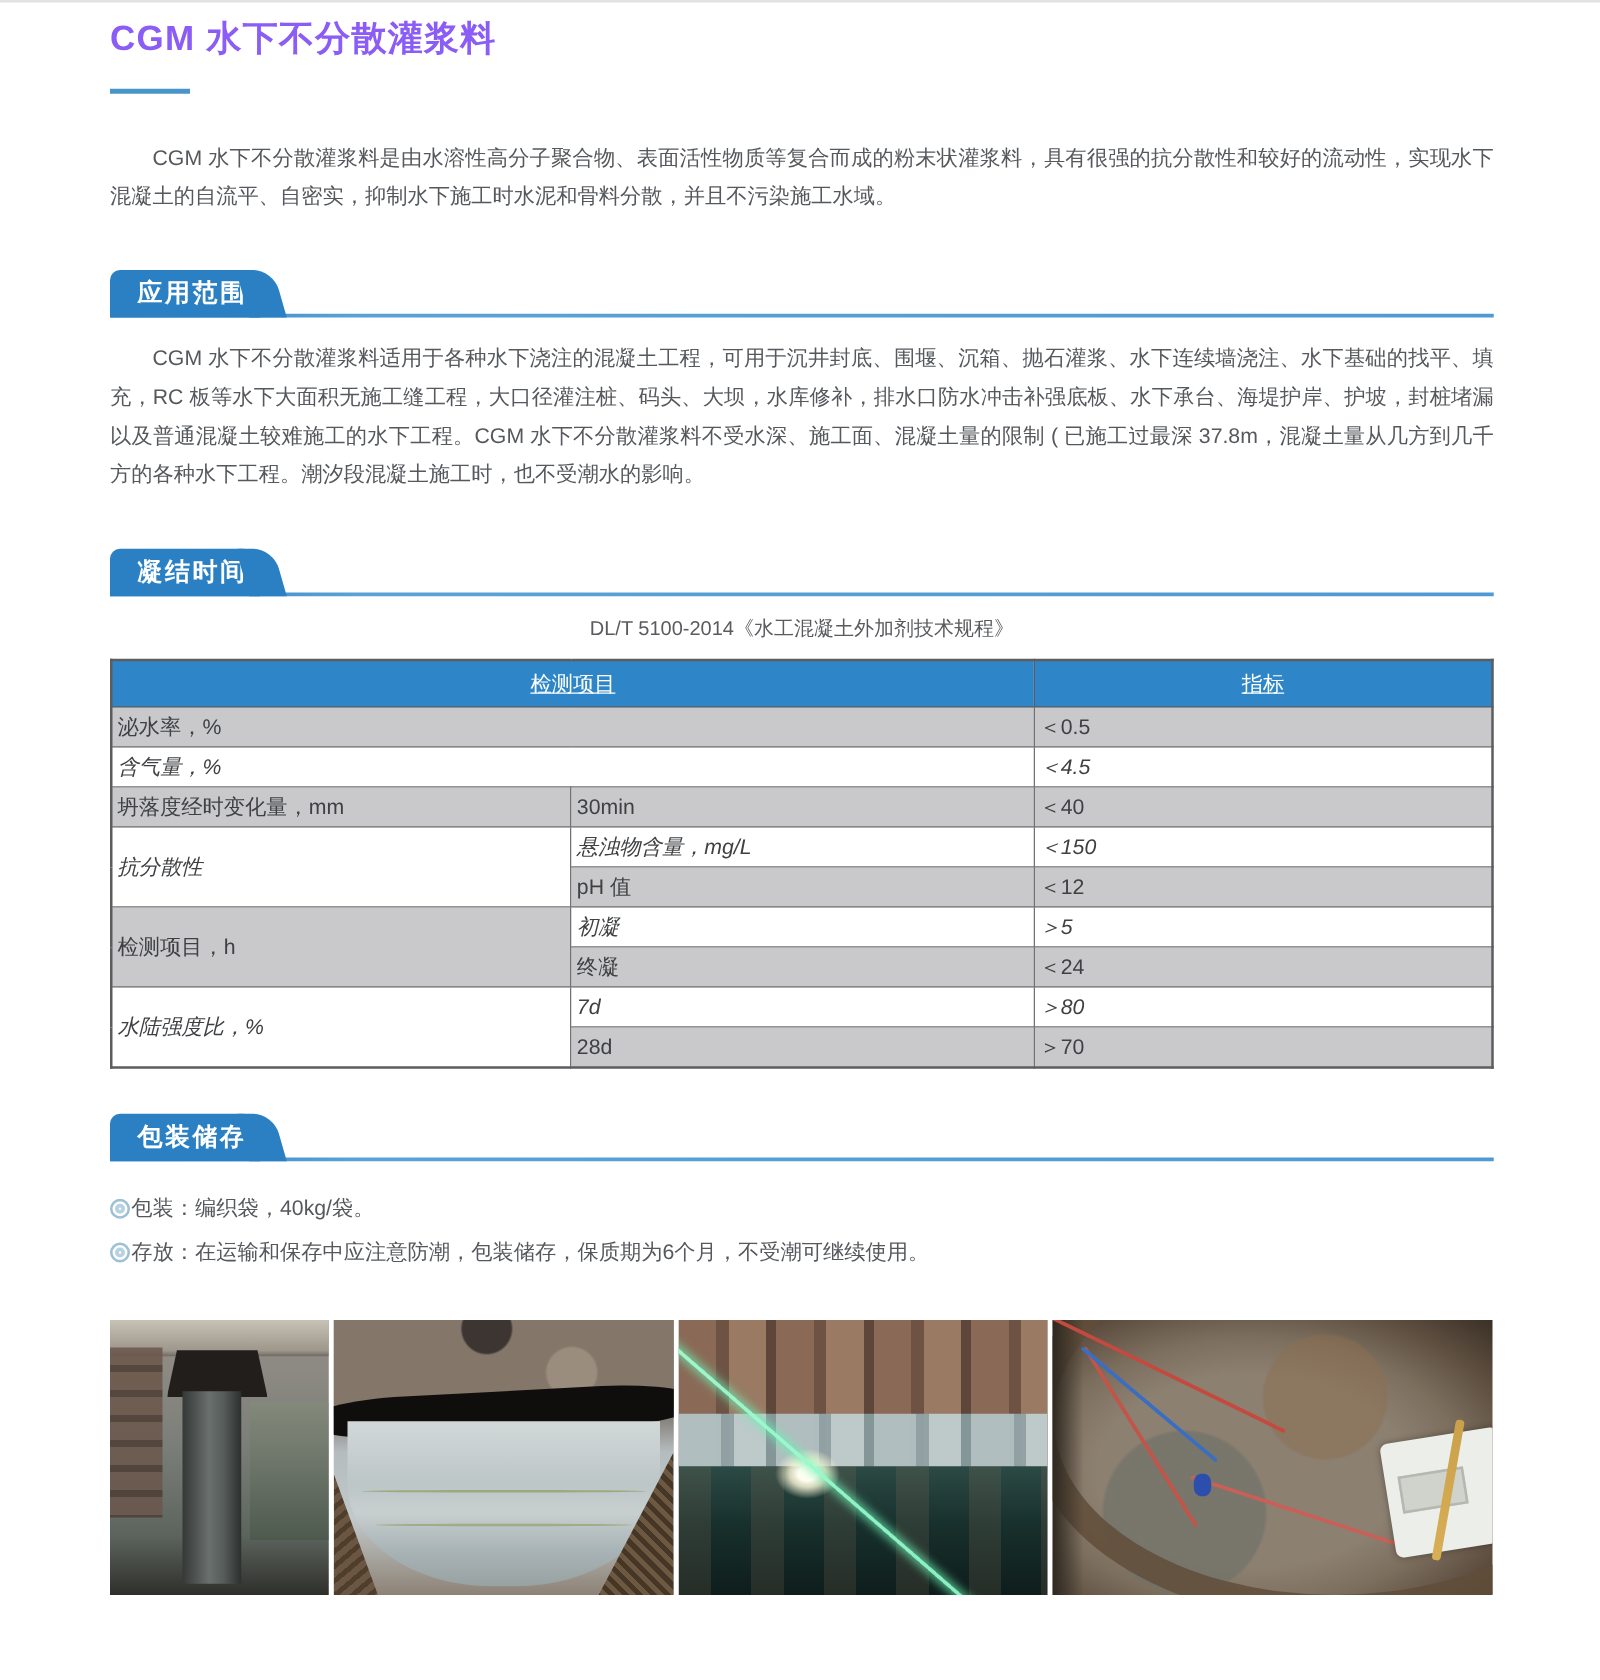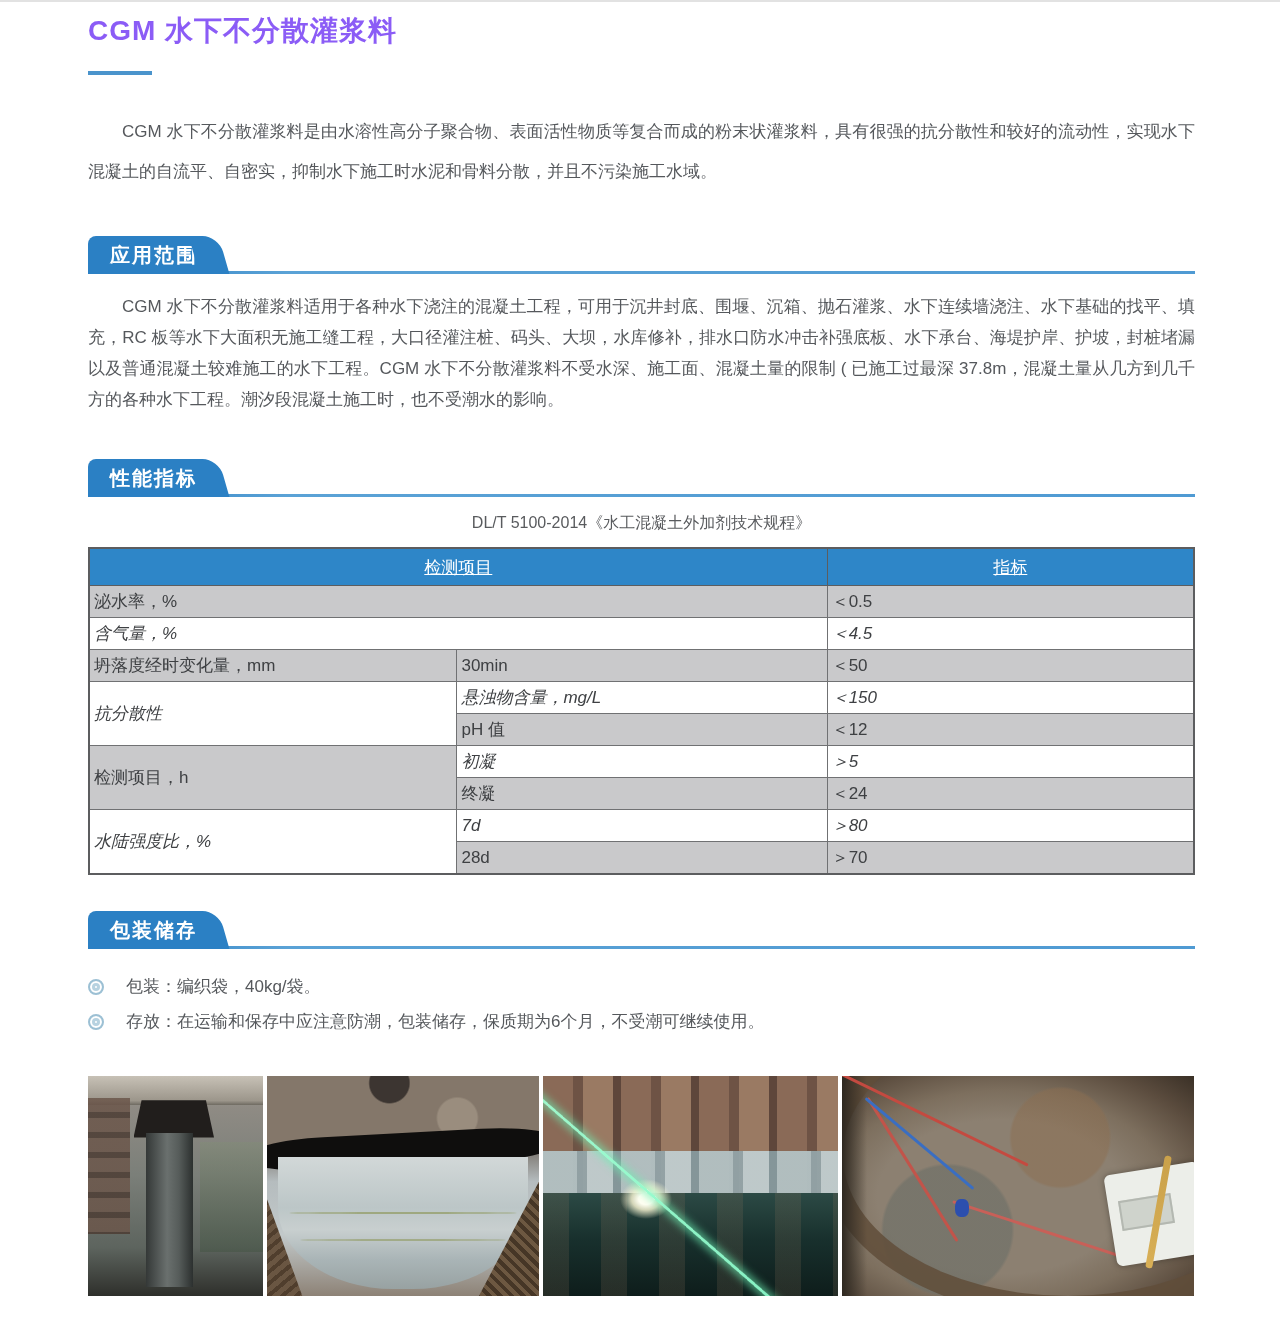--- a/index.html
+++ b/index.html
@@ -6,21 +6,21 @@
   body{font-family:"Liberation Sans","DejaVu Sans",sans-serif;}
   .page{position:relative;width:1280px;height:1344px;background:#fff;overflow:hidden;}
   .page::before{content:"";position:absolute;top:0;left:0;right:0;height:2px;background:#e2e2e2;}
   .content{margin:0 85px 0 88px;}
 
   
   .page-title{margin:12px 0 0;font-size:28px;font-weight:700;color:#8b5cf6;letter-spacing:1px;}
   .title-underline{width:64px;height:4px;background:#4a94cc;margin-top:21px;}
 
   
-  .para{font-size:17px;line-height:40px;color:#55585c;text-align:justify;text-indent:2em;margin:0;}
+  .para{font-size:17px;line-height:30px;color:#55585c;text-align:justify;text-indent:2em;margin:0;}
   .intro{margin-top:37px;}
   .section-body{margin-top:17px;line-height:31px;}
 
   
   .sec-head{position:relative;height:38px;margin-top:44px;}
   .sec-line{position:absolute;left:0;right:0;bottom:0;height:3px;background:linear-gradient(90deg,#2b80c4,#5aa2d6 18%,#4f9ad3);z-index:0;}
   .badge{position:relative;display:inline-block;z-index:1;background:#2b80c4;color:#fff;
          font-size:20px;font-weight:700;height:38px;line-height:38px;padding:0 10px 0 22px;
          border-radius:8px 14px 0 0;letter-spacing:2px;}
   .badge::after{content:"";position:absolute;top:0;right:-16px;width:30px;height:100%;
@@ -30,21 +30,21 @@
   .table-note{margin:16px 0 13px;text-align:center;font-size:16px;color:#595b5e;}
   table.perf{width:100%;border-collapse:collapse;table-layout:fixed;font-size:17px;color:#3e4043;
              border:2px solid #5c5d5f;}
   table.perf th{background:#2e86c8;color:#fff;font-weight:400;height:34px;border:1px solid #5c5d5f;font-size:17px;text-decoration:underline;}
   table.perf td{height:31px;text-align:left;border:1px solid #707173;padding:0 4px;}
   td.c-g{background:#c9c9cb;}
   td.c-w{background:#ffffff;font-style:italic;}
 
   
   .bullets{margin-top:20px;}
-  .bullet-line{display:flex;align-items:center;gap:22px;font-size:17px;color:#55585c;line-height:35px;}
+  .bullet-line{display:flex;align-items:center;gap:1px;font-size:17px;color:#55585c;line-height:35px;}
   .ring{flex:0 0 auto;width:12px;height:12px;border-radius:50%;border:2px solid #9cc0d4;
         box-shadow:inset 0 0 0 2px #ffffff,inset 0 0 0 5px #b7d2e0;}
 
   
   .photos{margin-top:37px;display:flex;gap:4px;height:220px;}
   .photo{position:relative;overflow:hidden;height:100%;}
   .photo *{position:absolute;}
   .p1{width:175px;background:linear-gradient(180deg,#a8a49b 0%,#8f8b84 14%,#7b7f79 45%,#5d645e 78%,#2e2f2b 100%);}
   .p1 .soffit{top:0;left:0;right:0;height:13%;background:linear-gradient(180deg,#c7c1b6,#9c968b 85%,#6e6a61 100%);}
   .p1 .frame{top:10%;left:0;width:24%;height:62%;background:repeating-linear-gradient(180deg,#6b564a 0 14px,#4c3c33 14px 20px);opacity:.85;}
@@ -108,21 +108,21 @@
           <span>应用范围</span>
         </div>
         <div class="sec-line"></div>
       </div>
       <p class="para section-body">CGM 水下不分散灌浆料适用于各种水下浇注的混凝土工程，可用于沉井封底、围堰、沉箱、抛石灌浆、水下连续墙浇注、水下基础的找平、填充，RC 板等水下大面积无施工缝工程，大口径灌注桩、码头、大坝，水库修补，排水口防水冲击补强底板、水下承台、海堤护岸、护坡，封桩堵漏以及普通混凝土较难施工的水下工程。CGM 水下不分散灌浆料不受水深、施工面、混凝土量的限制 ( 已施工过最深 37.8m，混凝土量从几方到几千方的各种水下工程。潮汐段混凝土施工时，也不受潮水的影响。</p>
     </section>
 
     <section>
       <div class="sec-head">
         <div class="badge">
-          <span>性能指标</span>
+          <span>凝结时间</span>
         </div>
         <div class="sec-line"></div>
       </div>
       <p class="table-note">DL/T 5100-2014《水工混凝土外加剂技术规程》</p>
 
       <table class="perf">
         <colgroup>
             <col style="width:33.3%">
             <col style="width:33.5%">
             <col style="width:33.2%">
@@ -138,21 +138,21 @@
             <td class="c-g" colspan="2">泌水率，%</td>
             <td class="c-g">＜0.5</td>
           </tr>
           <tr>
             <td class="c-w" colspan="2">含气量，%</td>
             <td class="c-w">＜4.5</td>
           </tr>
           <tr>
             <td class="c-g">坍落度经时变化量，mm</td>
             <td class="c-g">30min</td>
-            <td class="c-g">＜50</td>
+            <td class="c-g">＜40</td>
           </tr>
           <tr>
             <td class="c-w" rowspan="2">抗分散性</td>
             <td class="c-w">悬浊物含量，mg/L</td>
             <td class="c-w">＜150</td>
           </tr>
           <tr>
             <td class="c-g">pH 值</td>
             <td class="c-g">＜12</td>
           </tr>

